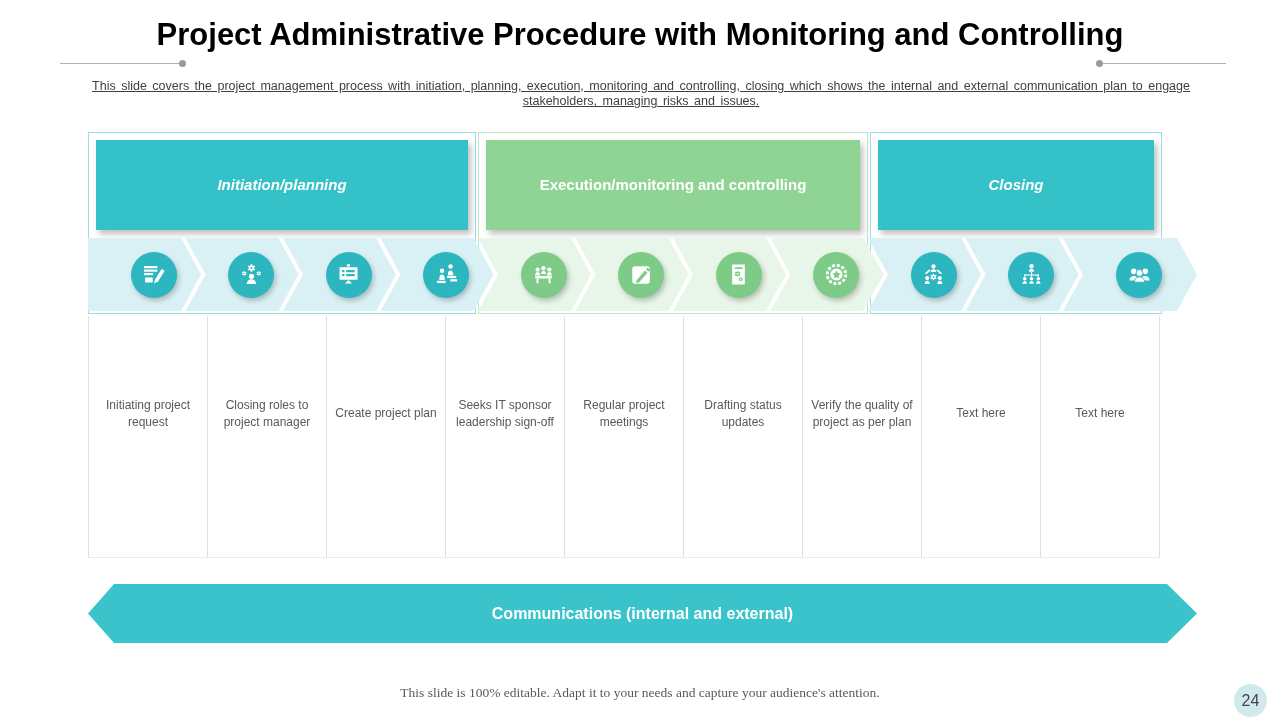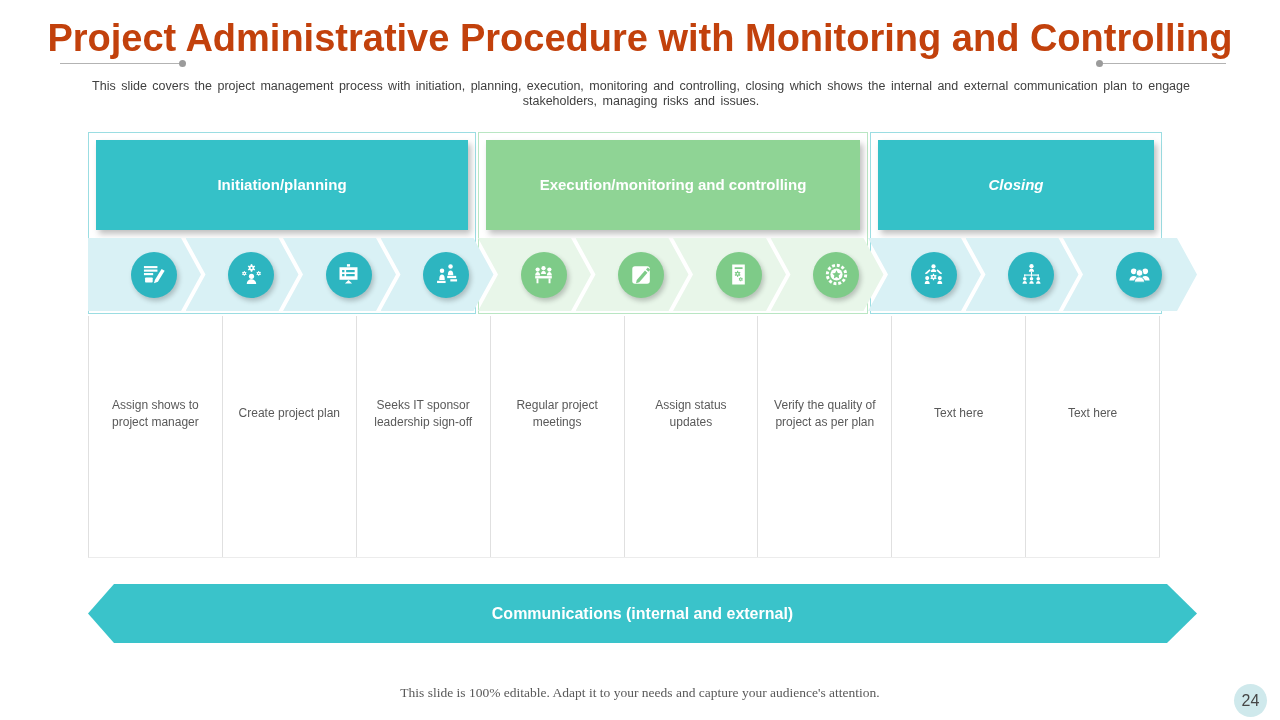--- a/index.html
+++ b/index.html
@@ -3,36 +3,36 @@
 <meta charset="utf-8">
 <style>
   html,body{margin:0;padding:0;}
   body{
     width:1280px;height:720px;position:relative;background:#ffffff;
     font-family:"Liberation Sans", sans-serif;overflow:hidden;
   }
   
   .title{
     position:absolute;left:0;right:0;top:17px;text-align:center;
-    font-size:38px;font-weight:800;color:#c2410c;letter-spacing:0px;
+    font-size:31px;font-weight:800;color:#000000;letter-spacing:0px;
   }
   .decor{position:absolute;top:63px;height:1px;background:#b3b3b3;}
   .decor-left{left:60px;width:122px;}
   .decor-right{left:1100px;width:126px;}
   .decor .dot{position:absolute;top:-3px;width:7px;height:7px;border-radius:50%;background:#9b9b9b;}
   .decor-left .dot{right:-4px;}
   .decor-right .dot{left:-4px;}
   .subtitle{
     position:absolute;left:84px;width:1114px;top:79px;text-align:center;
-    font-size:12.5px;line-height:1.22;color:#3f3f3f;word-spacing:2px;
+    font-size:12.5px;line-height:1.22;color:#3f3f3f;word-spacing:2px;text-decoration:underline;
   }
   
   .section{position:absolute;top:132px;height:180px;background:#ffffff;border:1px solid #9bdde2;}
   .section.green-sec{border-color:#b9e6c3;}
-  #sec1{left:88px;width:386px;}
+  #sec1{left:88px;width:386px;font-style:italic;}
   #sec2{left:478px;width:388px;}
   #sec3{left:870px;width:290px;font-style:italic;}
   .phase-header{
     position:absolute;top:7px;left:7px;right:7px;height:90px;
     display:flex;align-items:center;justify-content:center;text-align:center;
     color:#ffffff;font-size:15px;font-weight:bold;line-height:1.35;
     box-shadow:3px 4px 6px rgba(0,0,0,0.25);
   }
   .phase-header.teal{background:#35c1c8;}
   .phase-header.green{background:#8fd495;}
@@ -269,25 +269,26 @@
       <path d="M3 17.4c0-2.4 1.7-4 3.9-4s3.9 1.6 3.9 4z"></path>
       <circle cx="17.1" cy="9.2" r="2.5"></circle>
       <path d="M13.2 17.4c0-2.4 1.7-4 3.9-4s3.9 1.6 3.9 4z"></path>
       <circle cx="12" cy="10.6" r="3" stroke="#2db5c0" stroke-width="0.8"></circle>
       <path d="M7.4 18.8c0-2.8 2-4.7 4.6-4.7s4.6 1.9 4.6 4.7z" stroke="#2db5c0" stroke-width="0.8"></path>
     </svg>
   </span>
 </div>
 
 <div class="labels">
-  <div class="cell">Assign shows to project manager</div>
+  <div class="cell">Initiating project request</div>
+  <div class="cell">Closing roles to project manager</div>
   <div class="cell">Create project plan</div>
   <div class="cell">Seeks IT sponsor leadership sign-off</div>
   <div class="cell">Regular project meetings</div>
-  <div class="cell">Assign status updates</div>
+  <div class="cell">Drafting status updates</div>
   <div class="cell">Verify the quality of project as per plan</div>
   <div class="cell">Text here</div>
   <div class="cell">Text here</div>
 </div>
 
 <div class="banner">
   <span>Communications (internal and external)</span>
 </div>
 
 <div class="footer-note">This slide is 100% editable. Adapt it to your needs and capture your audience's attention.</div>

